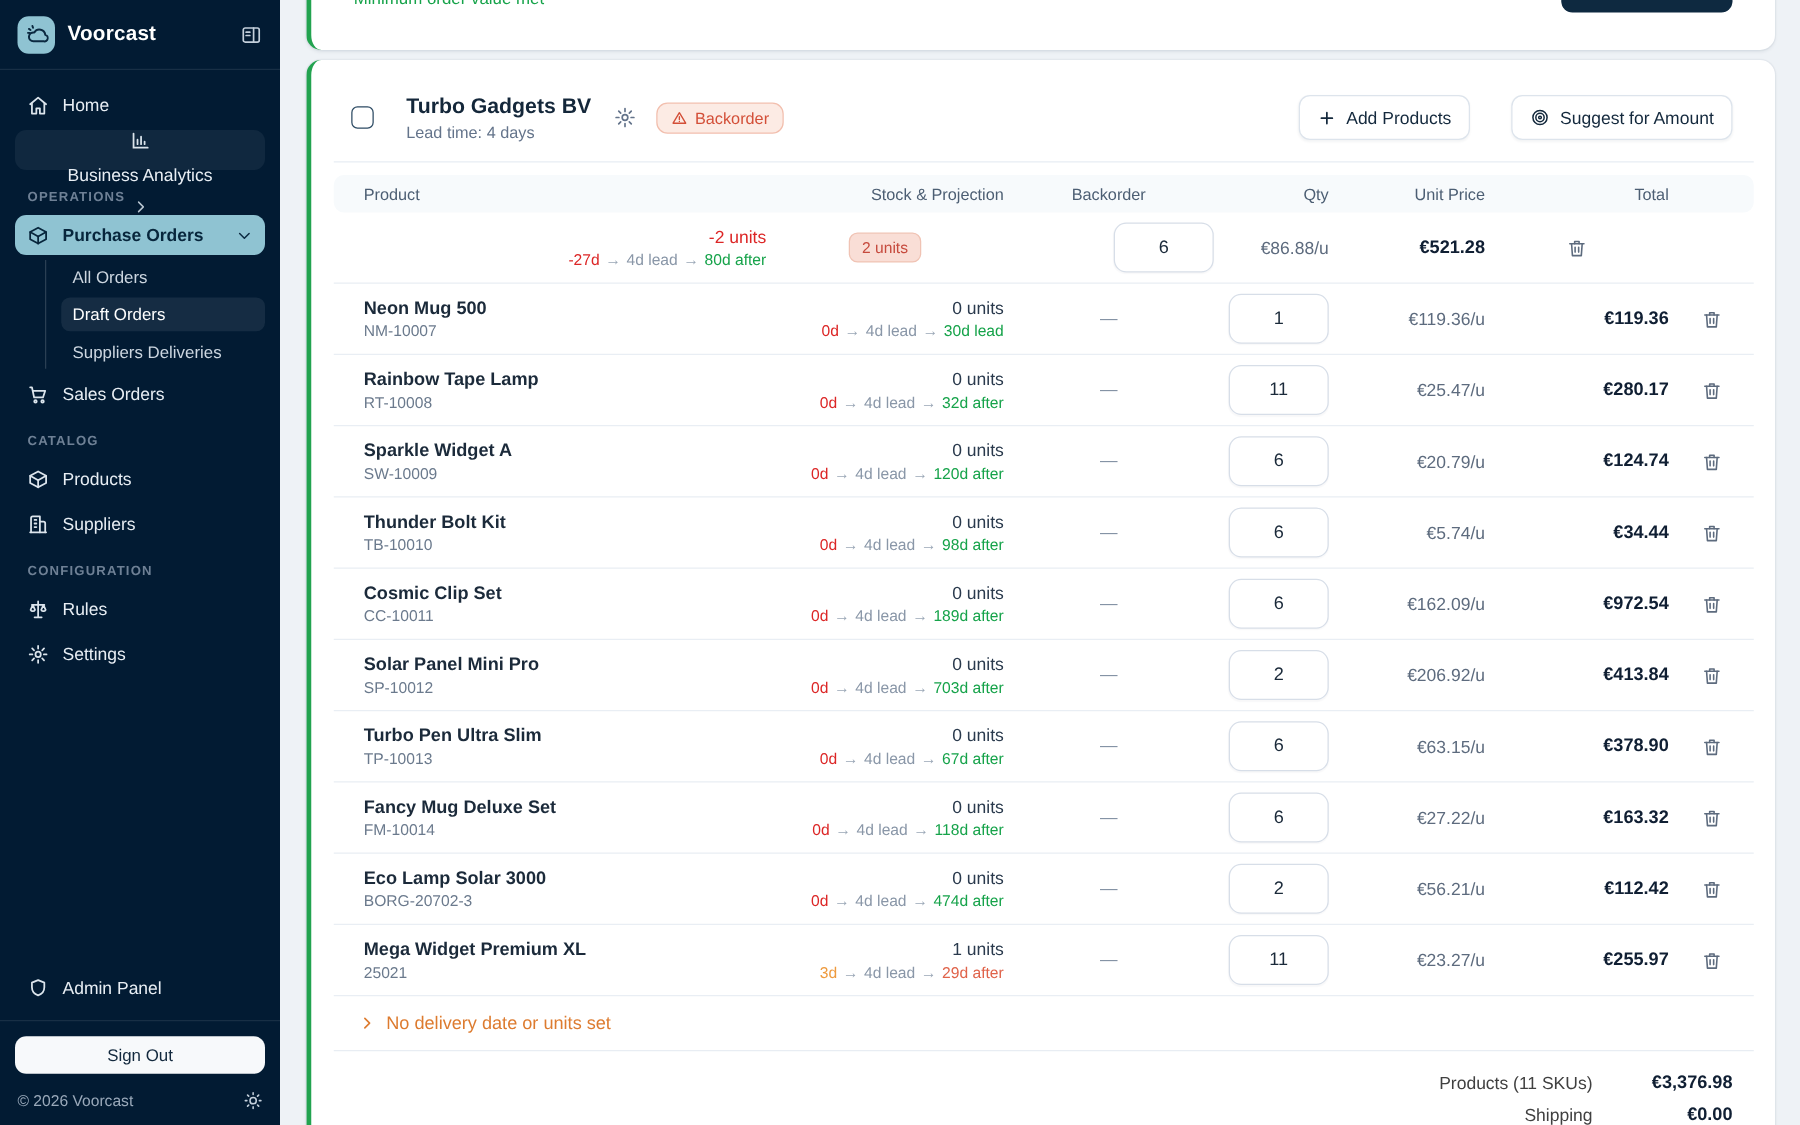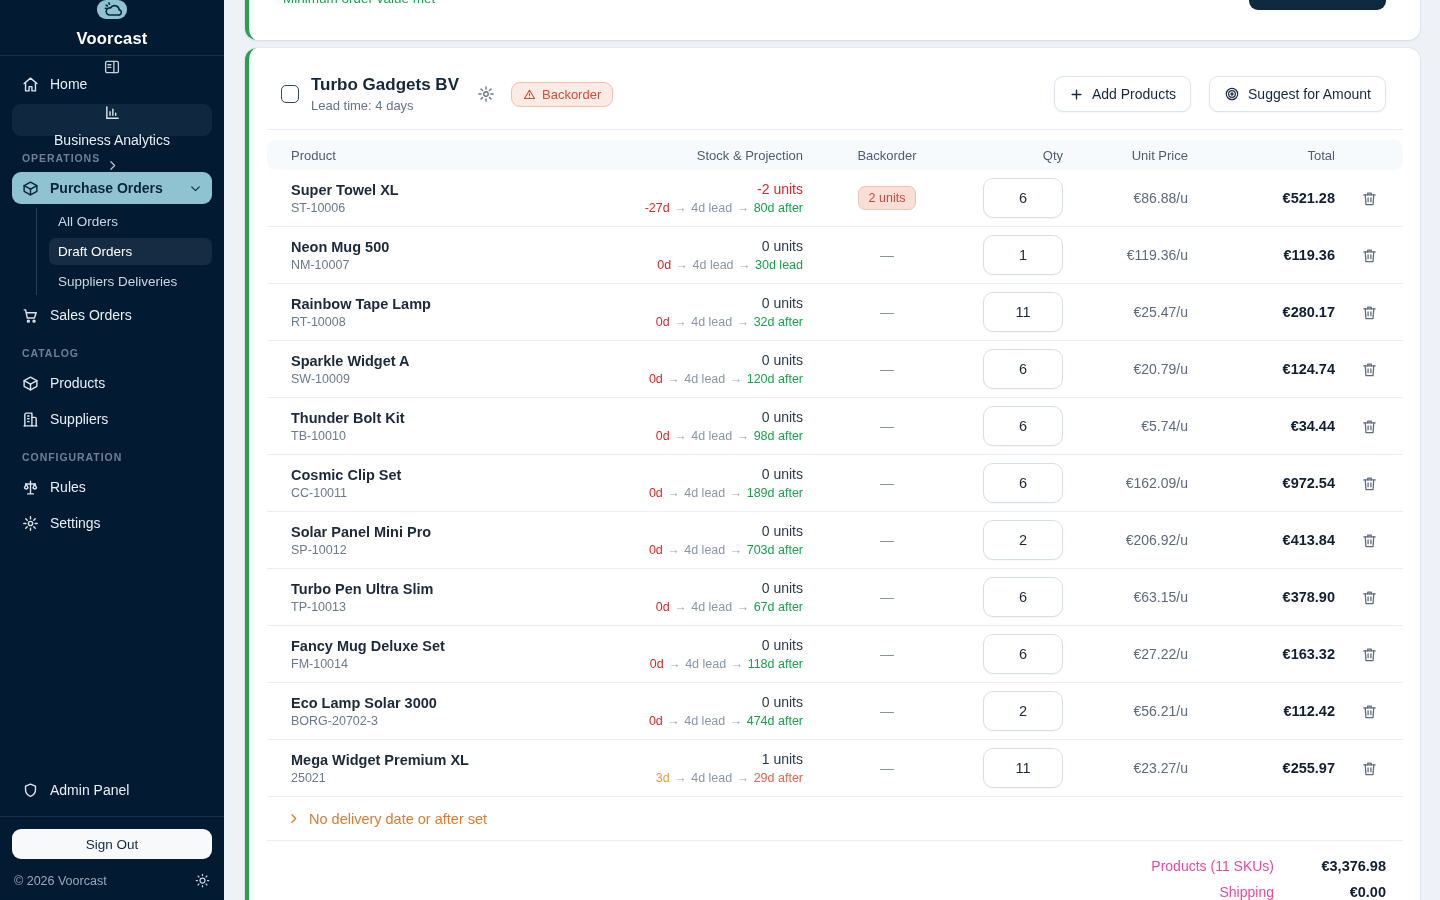--- a/index.html
+++ b/index.html
@@ -12,21 +12,21 @@
   svg { display:block; }
 
   
   .sidebar {
     width:224px; min-width:224px; height:900px;
     background:#021b33; color:#eaf0f6;
     display:flex; flex-direction:column;
   }
   .sb-header {
     height:56px; display:flex; align-items:center; gap:10px;
-    padding:0 14px; border-bottom:1px solid rgba(255,255,255,.09);flex-direction:column;
+    padding:0 14px; border-bottom:1px solid rgba(255,255,255,.09);
   }
   .logo-box {
     width:30px; height:30px; border-radius:9px; background:#8fc3d2;
     display:flex; align-items:center; justify-content:center; color:#0b2940;
   }
   .brand { font-size:16.5px; font-weight:700; color:#fff; flex:1; letter-spacing:.2px; }
   .panel-toggle { color:#c4d0dc; cursor:pointer; }
 
   .sb-nav { padding:12px 12px 0; flex:1; }
   .nav-item {
@@ -83,30 +83,30 @@
     background:#0e2940; border:none; border-radius:9px; cursor:pointer;
   }
 
   .supplier-card { top:48px; height:1100px; }
 
   .sc-header { display:flex; align-items:center; padding:27px 34px 0 32px; }
   .checkbox {
     width:18px; height:18px; border:1.5px solid #2c4a63; border-radius:5px;
     background:#fff; cursor:pointer; flex:none;
   }
-  .title-block { margin-left:12px; }
+  .title-block { margin-left:26px; }
   .supplier-name { font-size:17px; font-weight:700; color:#14273a; }
   .lead-time { font-size:13px; color:#64748b; margin-top:3px; }
   .sc-gear { color:#64748b; margin-left:18px; cursor:pointer; }
   .backorder-badge {
     margin-left:16px; display:flex; align-items:center; gap:6px;
     padding:4px 11px; border-radius:9px; background:#fcebe4;
     border:1px solid #f2bfae; color:#d34f38; font-size:13px; font-weight:500; cursor:default;
   }
-  .hdr-actions { margin-left:auto; display:flex; gap:18px; }
+  .hdr-actions { margin-left:auto; display:flex; gap:33px; }
   .ghost-btn {
     display:flex; align-items:center; gap:8px; height:36px; padding:0 14px;
     background:#fff; border:1px solid #dde4ec; border-radius:9px;
     font-size:14px; font-weight:500; color:#14293d; cursor:pointer;
     box-shadow:0 1px 2px rgba(13,38,59,.05); font-family:inherit;
   }
   .sc-div { border-bottom:1px solid #e8edf3; margin:16px 17px 0 18px; }
 
   
   .table { margin:10px 17px 0 18px; }
@@ -153,21 +153,21 @@
   .trash-btn { color:#5d6b7e; cursor:pointer; background:none; border:none; padding:2px; }
 
   
   .notes-row {
     margin:0 17px 0 18px; height:44px; display:flex; align-items:center; gap:9px;
     border-bottom:1px solid #e8edf3; color:#dd7b2f; font-size:14.5px; font-weight:500;
     padding-left:20px; cursor:pointer;
   }
   .totals { margin:12px 34px 0 0; }
   .tot-row { display:flex; justify-content:flex-end; align-items:center; height:26px; }
-  .tot-label { font-size:14px; color:#ec4899; text-align:right; }
+  .tot-label { font-size:14px; color:#404040; text-align:right; }
   .tot-value { min-width:90px; text-align:right; font-size:14.5px; font-weight:700; color:#101f33; margin-left:22px; }
 </style>
 </head>
 <body>
 
 <aside class="sidebar">
   <div class="sb-header">
     <div class="logo-box">
       <span>
         <svg width="19" height="19" viewBox="0 0 24 24" fill="none" stroke="currentColor" stroke-width="2" stroke-linecap="round" stroke-linejoin="round">
@@ -383,24 +383,20 @@
         <div class="th th-product">Product</div>
         <div class="th col-r">Stock &amp; Projection</div>
         <div class="th col-c">Backorder</div>
         <div class="th col-r">Qty</div>
         <div class="th col-r">Unit Price</div>
         <div class="th col-r">Total</div>
         <div class="th"></div>
       </div>
       <div id="rows-host">
   <div class="tgrid trow">
-    <div class="c-product">
-      <div class="p-name">Super Towel XL</div>
-      <div class="p-sku">ST-10006</div>
-    </div>
     <div class="c-stock">
       <div class="s-units red">-2 units</div>
       <div class="s-proj">
         <span class="proj-start tone-red">-27d</span><span class="arrow"> → </span><span class="proj-lead">4d lead</span><span class="arrow arrow2"> → </span><span class="proj-after tone-green">80d after</span>
       </div>
     </div>
     <div class="c-backorder"><span class="bo-badge">2 units</span></div>
     <div class="c-qty">
       <div class="qty-input">6</div>
     </div>
@@ -709,21 +705,21 @@
   </div>
 </div>
     </div>
 
     <div class="notes-row">
       <span>
         <svg width="13" height="13" viewBox="0 0 24 24" fill="none" stroke="currentColor" stroke-width="2.4" stroke-linecap="round" stroke-linejoin="round">
             <path d="M9 5l7 7-7 7"></path>
           </svg>
       </span>
-      <span>No delivery date or after set</span>
+      <span>No delivery date or units set</span>
     </div>
 
     <div class="totals">
       <div class="tot-row">
         <span class="tot-label">Products (11 SKUs)</span>
         <span class="tot-value">€3,376.98</span>
       </div>
       <div class="tot-row">
         <span class="tot-label">Shipping</span>
         <span class="tot-value">€0.00</span>

